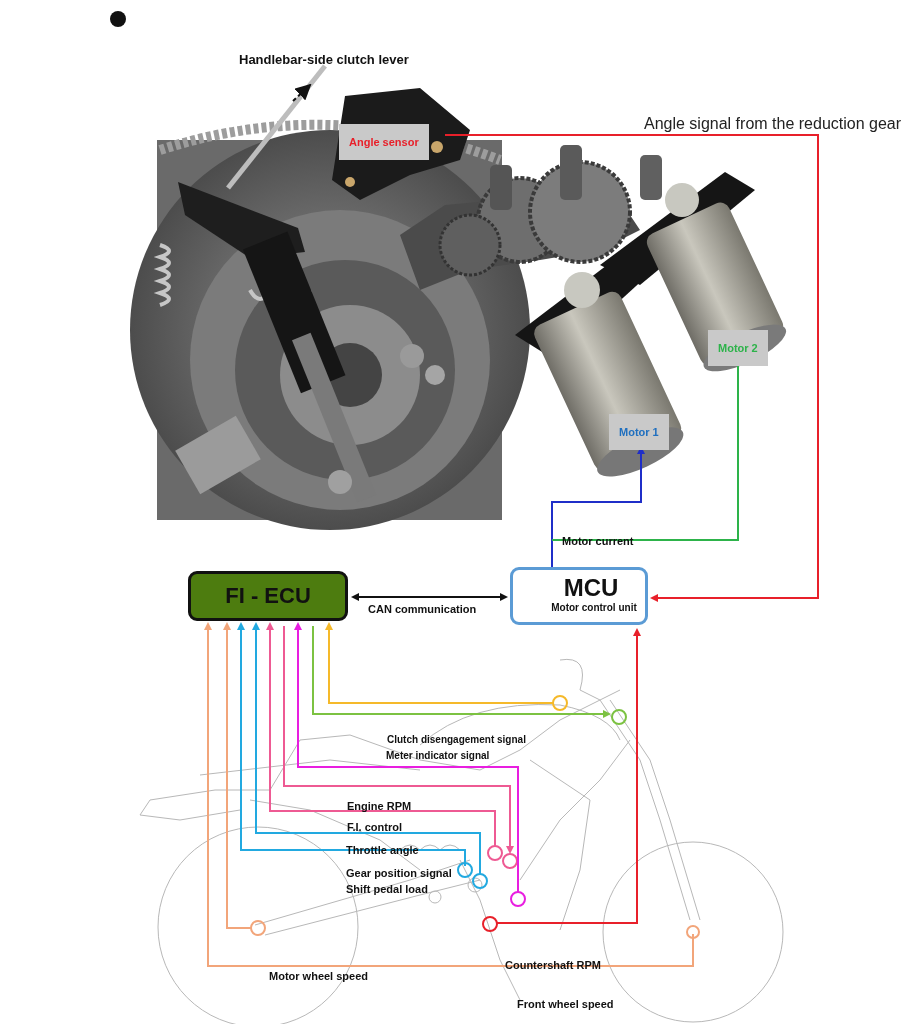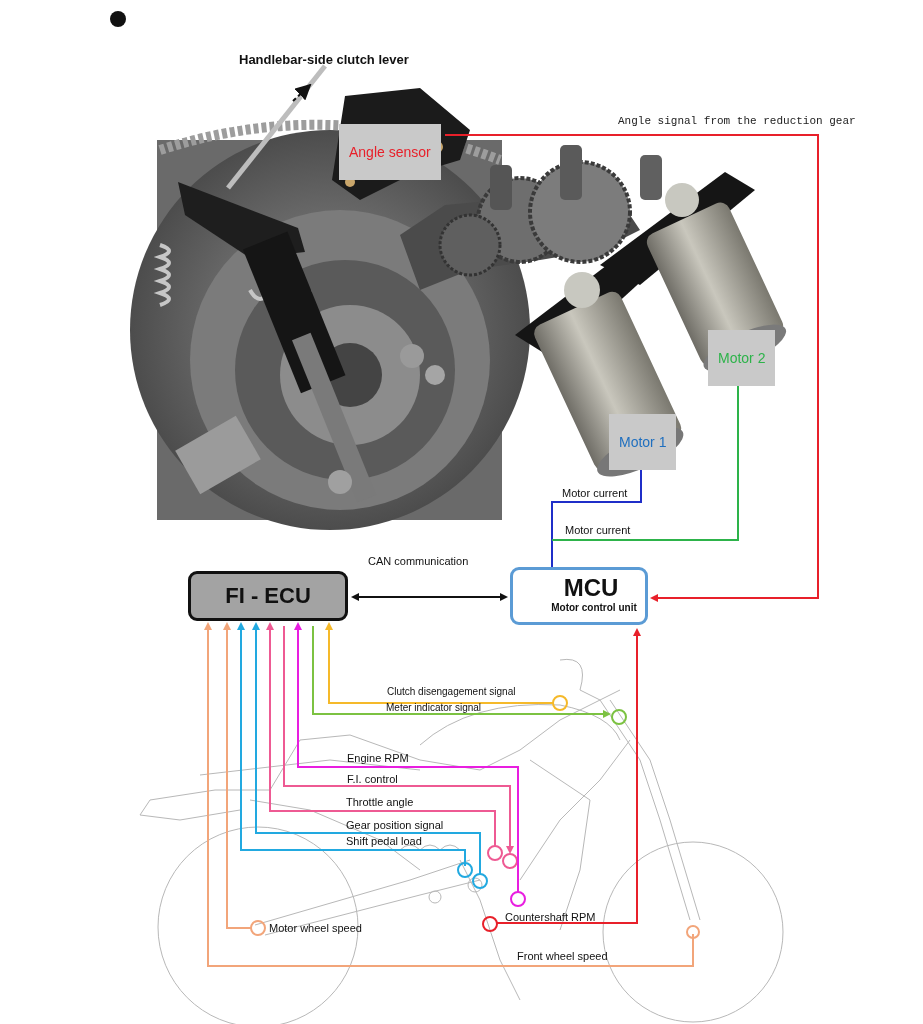--- a/index.html
+++ b/index.html
@@ -1,23 +1,23 @@
 <!DOCTYPE html>
 <html><head>
 <meta charset="utf-8">
 <style>
   html, body { margin: 0; padding: 0; background: #ffffff; }
   body { width: 923px; height: 1024px; position: relative; overflow: hidden; font-family: "Liberation Sans", sans-serif; }
   .abs { position: absolute; }
   #title { left: 110px; top: 6px; font-size: 24px; color: #111; letter-spacing: 0.2px; }
   #title .bullet { display: inline-block; width: 16px; height: 16px; border-radius: 50%; background: #111; margin-right: 4px; vertical-align: 1px; }
-  .lbl { font-weight: normal; font-size: 11px; color: #111; white-space: nowrap; }
+  .lbl { font-weight: bold; font-size: 11px; color: #111; white-space: nowrap; margin-top: 48px; }
   .lbl-b { font-weight: bold; font-size: 13px; color: #111; white-space: nowrap; }
-  .tag { position: absolute; background: #c9c9c9; font-weight: normal; font-size: 14px; padding: 20px 10px; white-space: nowrap; }
-  #fiecu { left: 188px; top: 571px; width: 160px; height: 50px; border: 3px solid #111; border-radius: 9px; box-sizing: border-box; display: flex; align-items: center; justify-content: center; font-size: 22px; font-weight: bold; color: #111; background: #a3a3a3; }
+  .tag { position: absolute; background: #c9c9c9; font-weight: bold; font-size: 11px; padding: 12px 10px; white-space: nowrap; }
+  #fiecu { left: 188px; top: 571px; width: 160px; height: 50px; border: 3px solid #111; border-radius: 9px; box-sizing: border-box; display: flex; align-items: center; justify-content: center; font-size: 22px; font-weight: bold; color: #111; background: #4d7c0f; }
   #mcu { left: 510px; top: 567px; width: 138px; height: 58px; border: 3px solid #5b9bd5; border-radius: 9px; box-sizing: border-box; background: #fff; text-align: center; }
   #mcu .big { font-size: 24px; font-weight: bold; margin-top: 6px; line-height: 24px; color: #111; padding-left: 24px; }
   #mcu .small { font-size: 10px; font-weight: bold; color: #111; margin-top: 2px; padding-left: 30px; }
   svg { position: absolute; left: 0; top: 0; }
 </style>
 </head>
 <body>
 
 <div id="title" class="abs">
   <span class="bullet"></span>
@@ -175,21 +175,21 @@
 
   <polyline points="553,703 329,703 329,626" stroke="#f5b92a" stroke-width="2" fill="none"></polyline>
   <path d="M329,622 l-4,8 l8,0 z" fill="#f5b92a"></path>
   <circle cx="560" cy="703" r="7" stroke="#f5b92a" stroke-width="2" fill="none"></circle>
 </svg>
 
 <div class="abs lbl-b" style="left:239px; top:52px;">Handlebar-side clutch lever</div>
 
 <div class="tag" style="left:339px; top:124px; color:#e8202a;">Angle sensor</div>
 
-<div class="abs" style="left:618px; top:115px; font-size:11px; color:#222; white-space:nowrap;font-family:Liberation Mono, monospace;">Angle signal from the reduction gear</div>
+<div class="abs" style="left:644px; top:115px; font-size:16px; color:#222; white-space:nowrap;">Angle signal from the reduction gear</div>
 
 <div class="tag" style="left:708px; top:330px; color:#2db34a;">Motor 2</div>
 <div class="tag" style="left:609px; top:414px; color:#1f6fbf;">Motor 1</div>
 
 <div class="abs lbl" style="left:562px; top:487px;">Motor current</div>
 <div class="abs lbl" style="left:565px; top:524px;">Motor current</div>
 
 <div id="fiecu" class="abs">
     <span>FI - ECU</span>
   </div>

